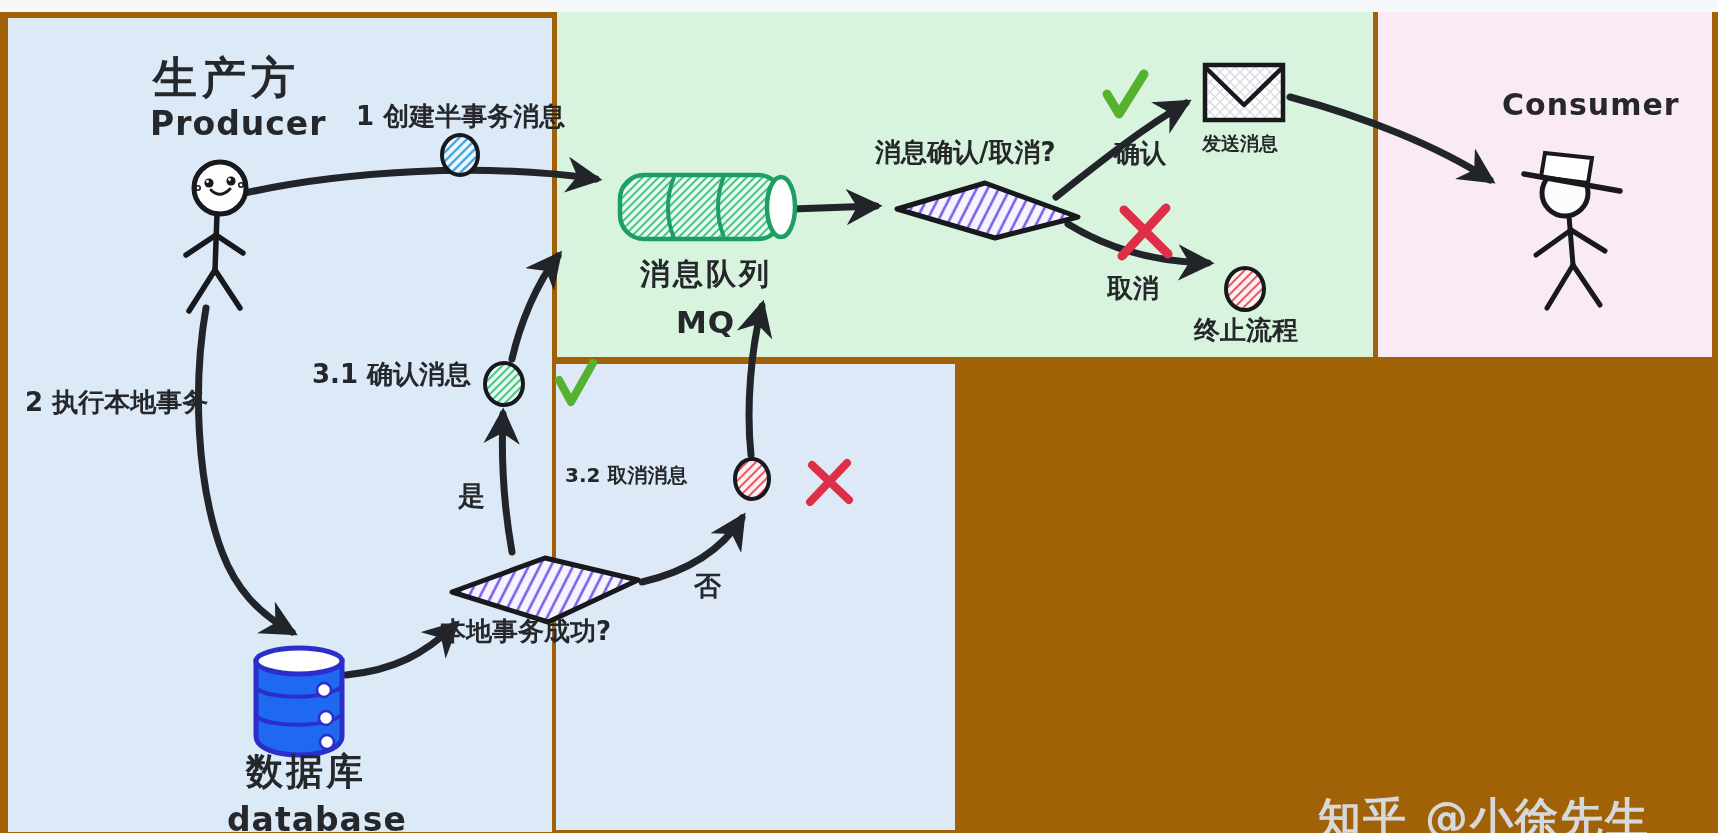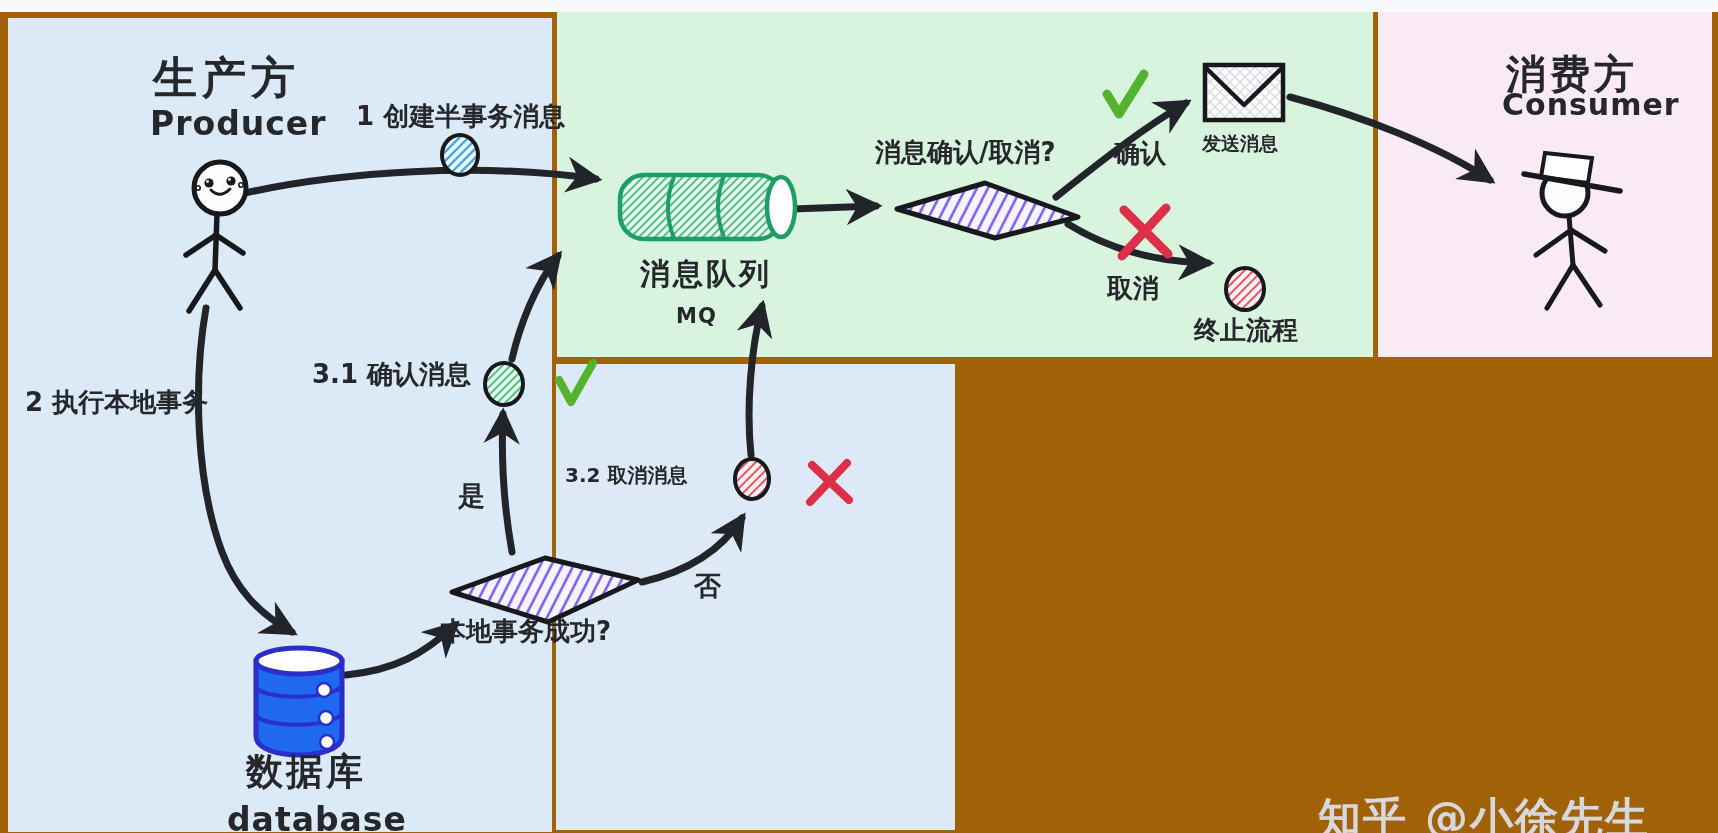--- a/index.html
+++ b/index.html
@@ -137,29 +137,28 @@
       <path d="M812,453 L849,488"></path>
       <path d="M847,451 L810,490"></path>
     </g>
   </svg>
 
   <div class="label" style="left:153px;top:42px;font-size:44px;letter-spacing:5px;">生产方</div>
   <div class="label hand" style="left:150px;top:94px;font-size:33px;">Producer</div>
   <div class="label" style="left:356px;top:90px;font-size:26px;">1 创建半事务消息</div>
 
   <div class="label" style="left:640px;top:245px;font-size:30px;letter-spacing:3px;">消息队列</div>
-  <div class="label hand" style="left:676px;top:293px;font-size:21px;">MQ</div>
+  <div class="label hand" style="left:676px;top:293px;font-size:31px;">MQ</div>
 
   <div class="label" style="left:875px;top:126px;font-size:26px;">消息确认/取消?</div>
   <div class="label" style="left:1114px;top:127px;font-size:26px;">确认</div>
   <div class="label" style="left:1202px;top:121px;font-size:19px;">发送消息</div>
   <div class="label" style="left:1107px;top:262px;font-size:26px;">取消</div>
   <div class="label" style="left:1194px;top:304px;font-size:26px;">终止流程</div>
 
-  <div class="label" style="left:1506px;top:40px;font-size:40px;letter-spacing:4px;">消费方</div>
   <div class="label hand" style="left:1502px;top:76px;font-size:30px;">Consumer</div>
 
   <div class="label" style="left:25px;top:376px;font-size:26px;">2 执行本地事务</div>
   <div class="label" style="left:312px;top:348px;font-size:26px;">3.1 确认消息</div>
   <div class="label" style="left:565px;top:452px;font-size:20px;">3.2 取消消息</div>
   <div class="label" style="left:458px;top:469px;font-size:27px;">是</div>
   <div class="label" style="left:694px;top:559px;font-size:27px;">否</div>
   <div class="label" style="left:440px;top:605px;font-size:26px;">本地事务成功?</div>
 
   <div class="label" style="left:246px;top:740px;font-size:37px;letter-spacing:3px;">数据库</div>

